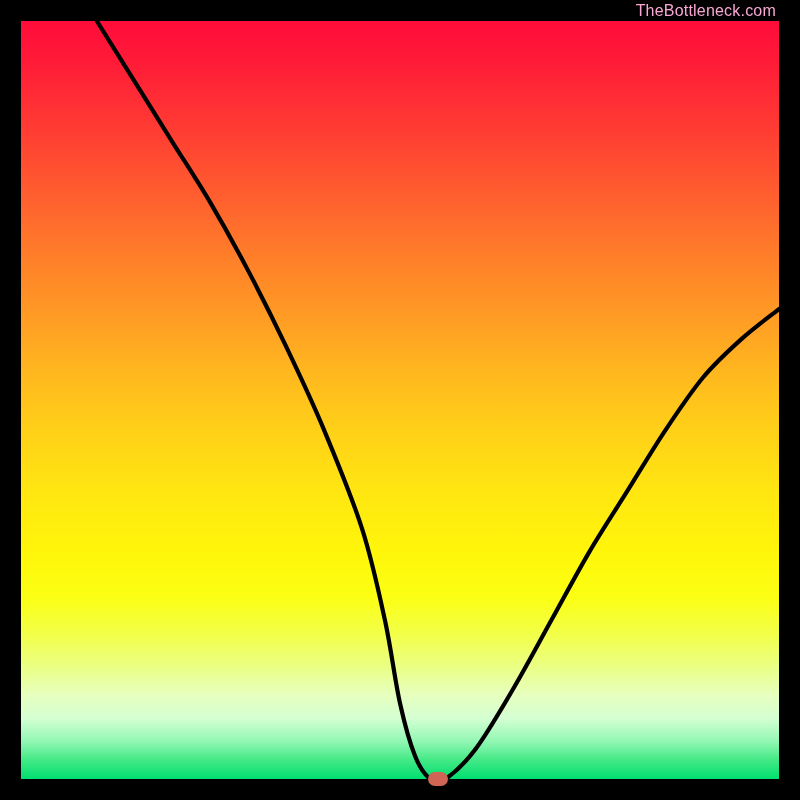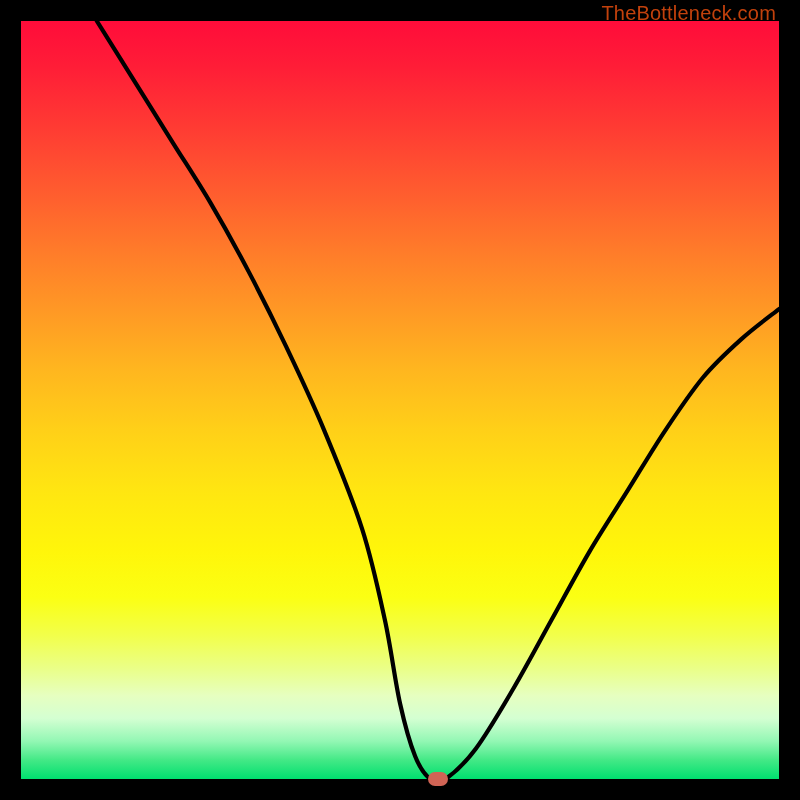--- a/index.html
+++ b/index.html
@@ -41,22 +41,22 @@
       #d4ffd2 92%,
       #93f7b4 95%,
       #43e986 97.5%,
       #00df6f 100%
     );
   }
   .watermark {
     position: absolute;
     top: 2px;
     right: 24px;
-    color: #c2410c;
-    font-size: 20px;
+    color: #f9a8d4;
+    font-size: 16px;
     letter-spacing: 0.2px;
     user-select: none;
   }
   svg.curve {
     position: absolute;
     left: 0;
     top: 0;
     width: 758px;
     height: 758px;
   }

